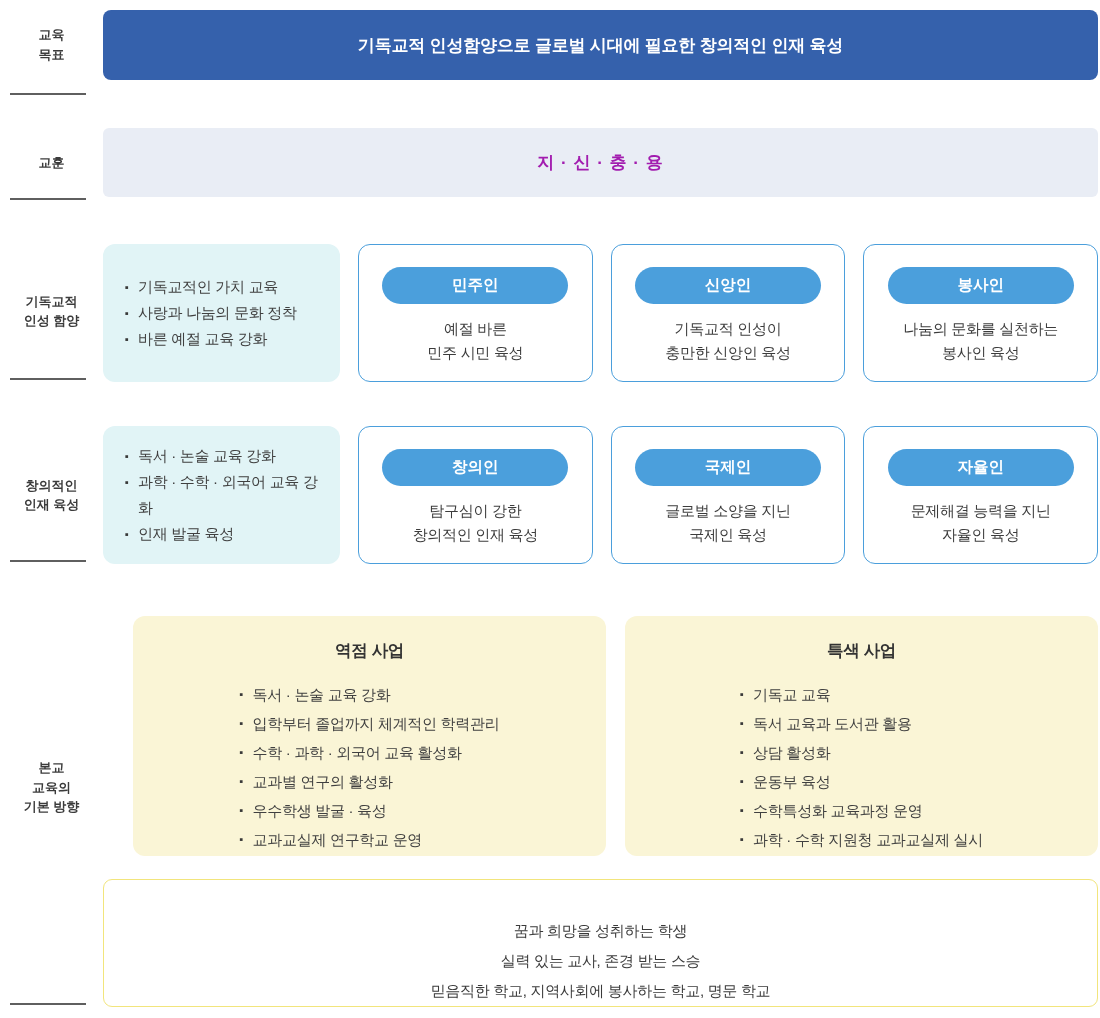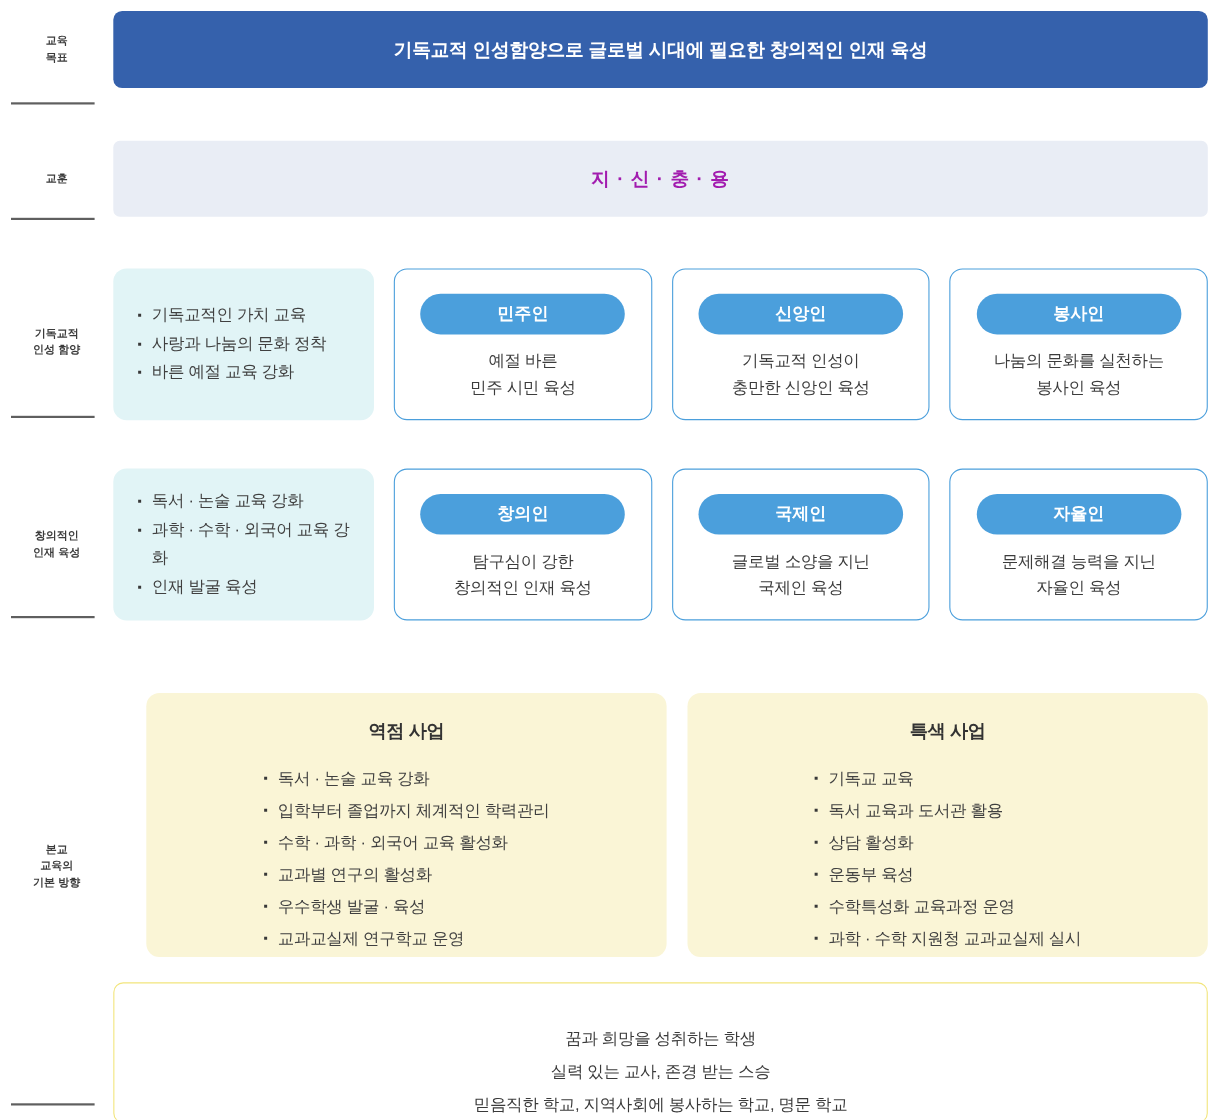--- a/index.html
+++ b/index.html
@@ -17,21 +17,21 @@
   body{
     width:1100px;height:1018px;background:#ffffff;
     font-family:"Liberation Sans","DejaVu Sans",sans-serif;
     color:var(--text_dark);
   }
   .page{width:1100px;height:1018px;overflow:hidden;}
   .section{display:flex;}
   .side{
     width:103px;flex:0 0 103px;position:relative;
     display:flex;flex-direction:column;justify-content:center;
-    text-align:center;font-size:10px;font-weight:600;line-height:1.5;
+    text-align:center;font-size:13px;font-weight:600;line-height:1.5;
     color:#3b3b3b;
   }
   .side-divider{
     position:absolute;bottom:0;left:10px;width:76px;height:2px;
     background:var(--divider_gray);
   }
   .main{flex:1;padding-right:2px;}
 
   
   .sec-goal{height:95px;}
@@ -85,21 +85,21 @@
     display:flex;align-items:center;justify-content:center;
   }
   .card-desc{
     margin-top:13px;font-size:15px;line-height:24px;color:#3c3c3c;
     letter-spacing:-0.3px;
   }
 
   
   .sec-bottom{height:443px;}
   .sec-bottom .side{padding-top:8px;}
-  .yellow-row{display:flex;gap:19px;margin-top:68px;height:240px;padding-left:30px;}
+  .yellow-row{display:flex;gap:19px;margin-top:54px;height:240px;padding-left:30px;}
   .yellow-box{
     flex:1;background:var(--yellow_box_bg);border-radius:12px;
     padding-top:24px;
   }
   .yellow-title{
     text-align:center;font-size:16.5px;font-weight:700;color:#333333;
     margin-bottom:18px;letter-spacing:-0.3px;
   }
   .yellow-box .bullet-list{width:fit-content;margin:0 auto;}
   .yellow-box .bullet-list li{line-height:29px;}

